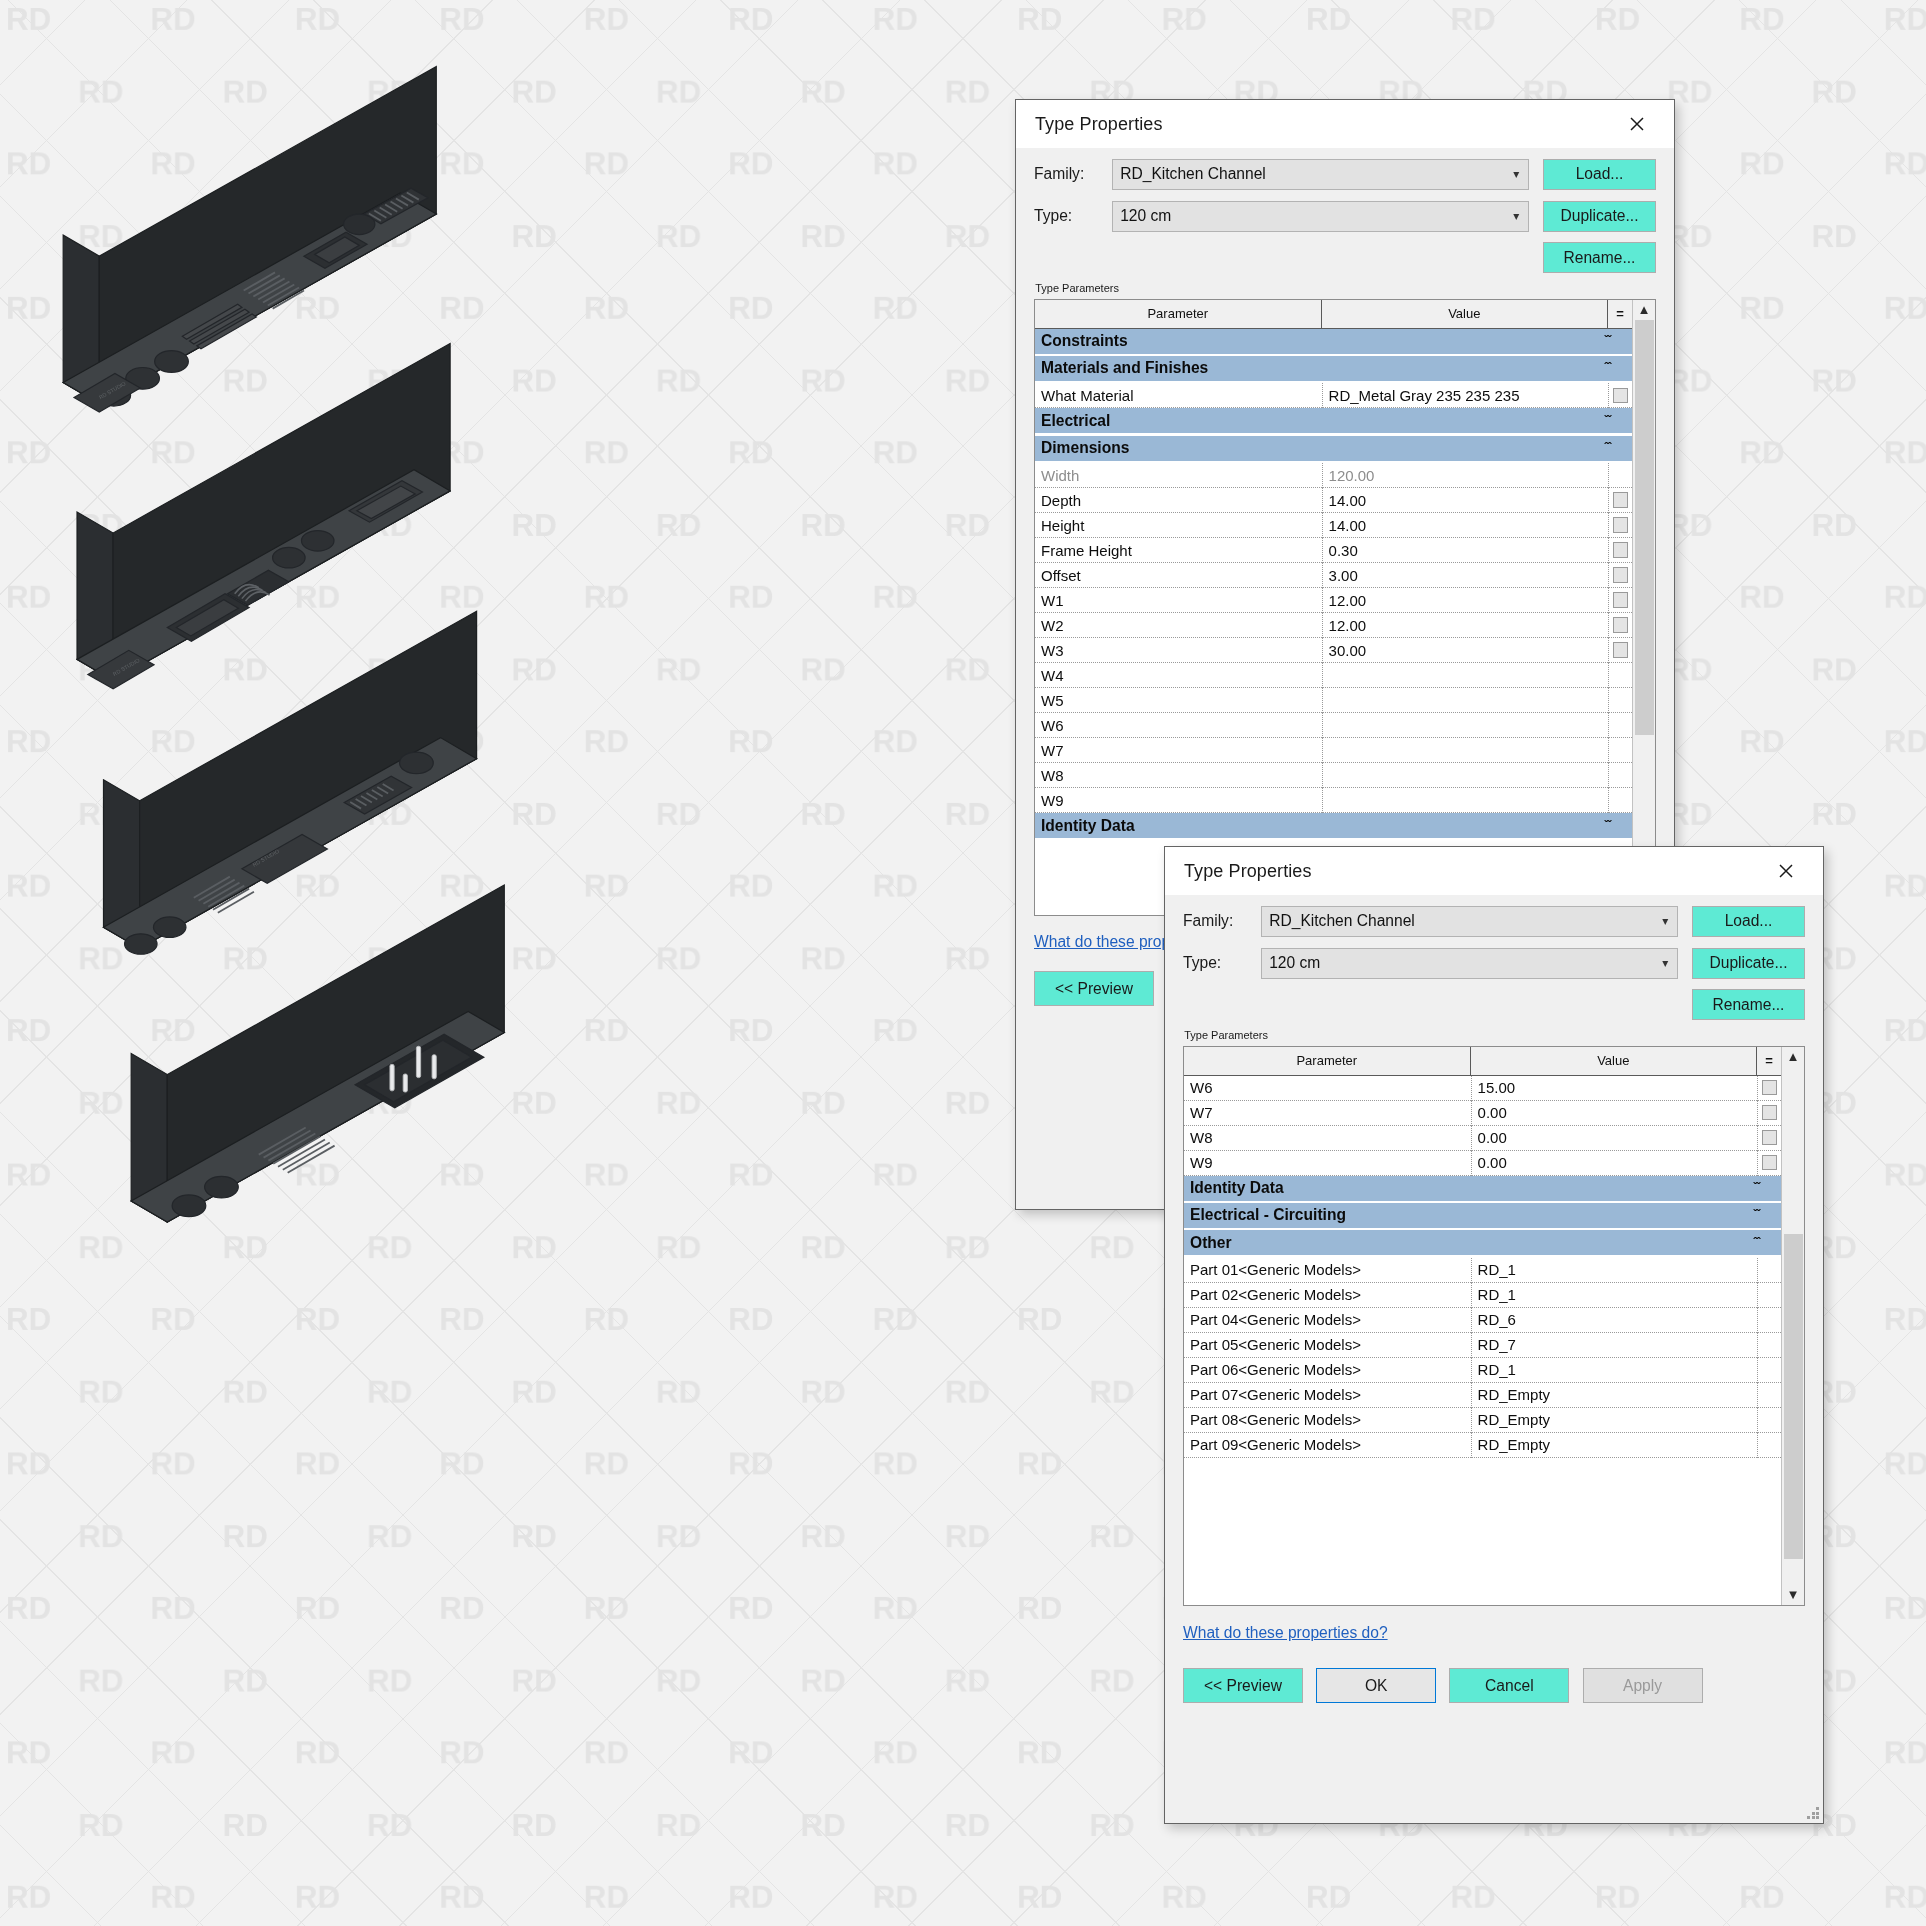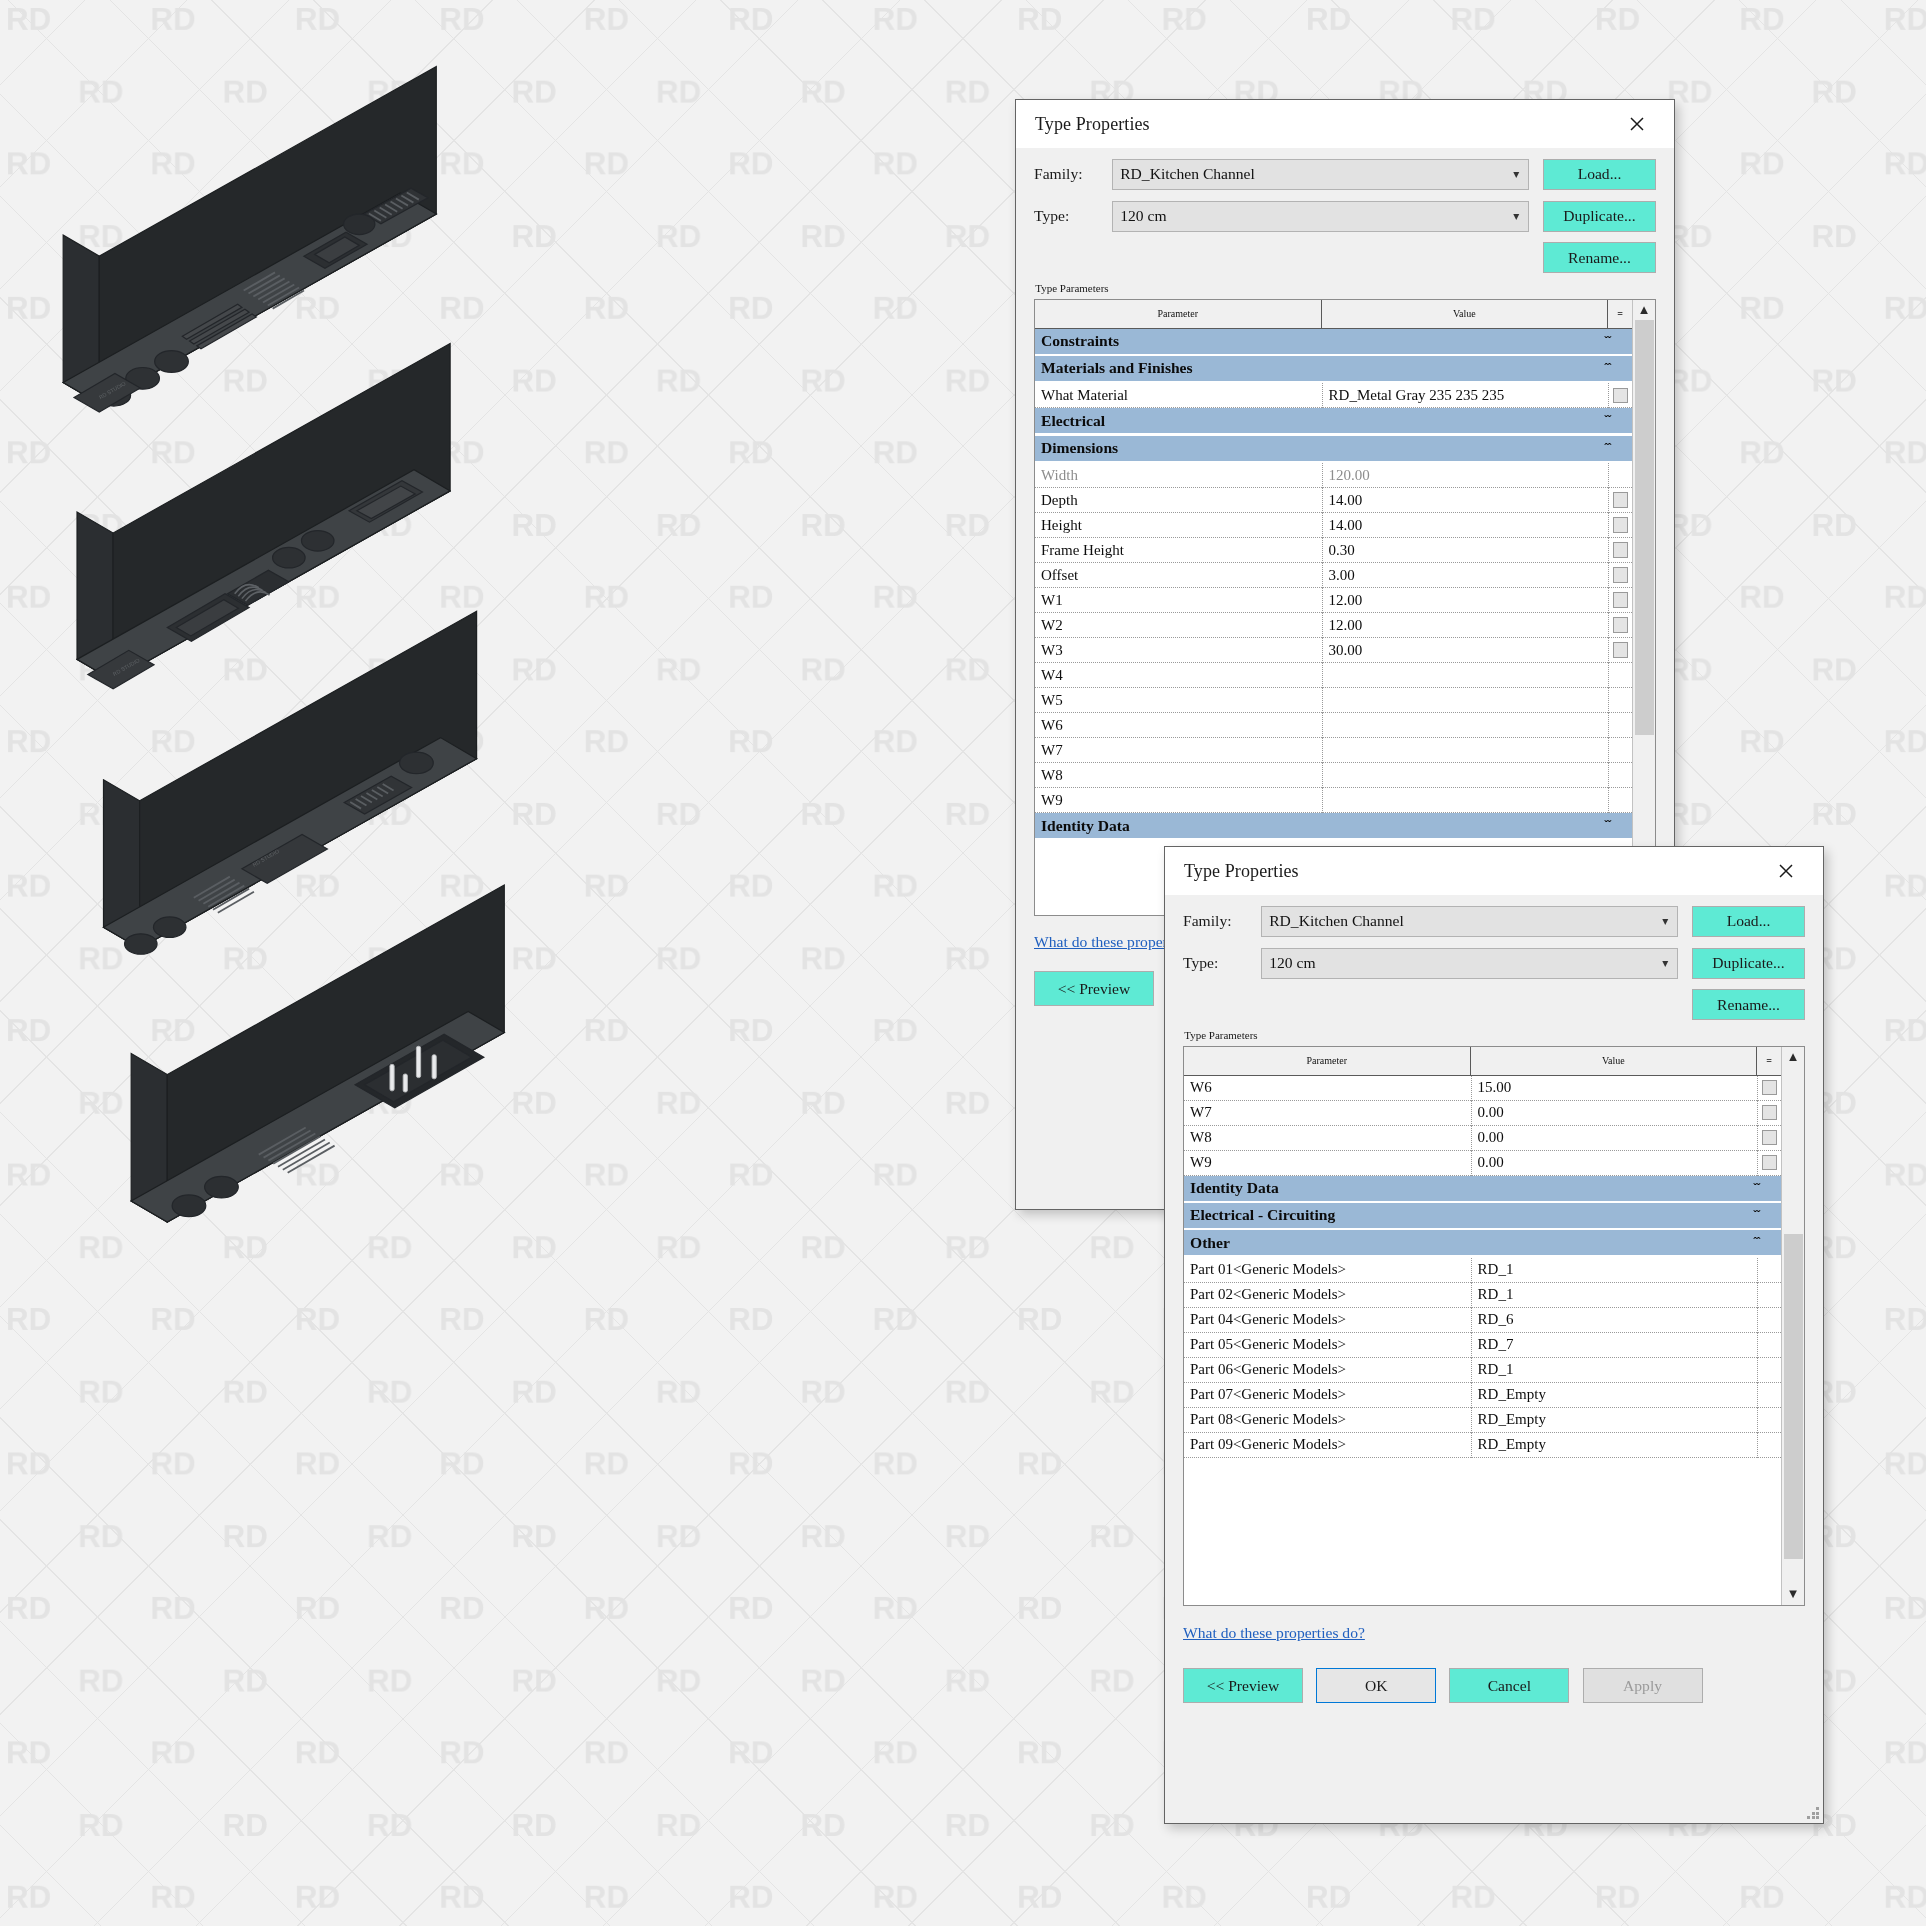--- a/index.html
+++ b/index.html
@@ -23,21 +23,21 @@
 
   
   #models { position:absolute; left:0; top:0; width:1023px; height:1746px; }
 
   
   .dialog{
     position:absolute;
     background:#f0f0f0;
     border:0.6px solid #646464;
     box-shadow:3.6px 4.8px 10.8px rgba(0,0,0,.22);
-    font-size:15.6px; color:#0d0d0d;font-family:Liberation Serif, serif;
+    font-size:15.6px; color:#0d0d0d;
   }
   .titlebar{
     height:48px; background:#ffffff;
     display:flex; align-items:center; justify-content:space-between;
     padding:0 15.6px 0 19px;
   }
   .title-text{ font-size:18px; color:#1a1a1a; letter-spacing:0.1px;}
   .close-btn{
     width:42px; height:34px; display:flex; align-items:center; justify-content:center;
     font-size:20.5px; line-height:1; color:#1a1a1a; cursor:pointer; font-weight:300;
@@ -68,21 +68,21 @@
 
   .section-caption{ font-size:11px; margin:8.4px 0 4.8px 1.2px; color:#1a1a1a;}
 
   
   .grid-wrap{
     border:0.6px solid #8c8c8c; background:#fff; position:relative; display:flex;
   }
   .grid-scrollpane{ flex:1; overflow:hidden; position:relative; }
   .grid-head{
     display:flex; background:#f0f0f0; border-bottom:0.6px solid #5a5a5a;
-    font-size:10px; height:29px;
+    font-size:13px; height:29px;
   }
   .grid-head .cell{
     display:flex; align-items:center; justify-content:center;
     border-right:0.6px solid #5a5a5a; color:#111;
   }
   .c-param{ width:48%; }
   .c-value{ flex:1; }
   .c-eq{ width:24px; border-right:none !important; font-weight:bold; }
 
   .row{ display:flex; height:25px; font-size:15px; align-items:stretch; }

